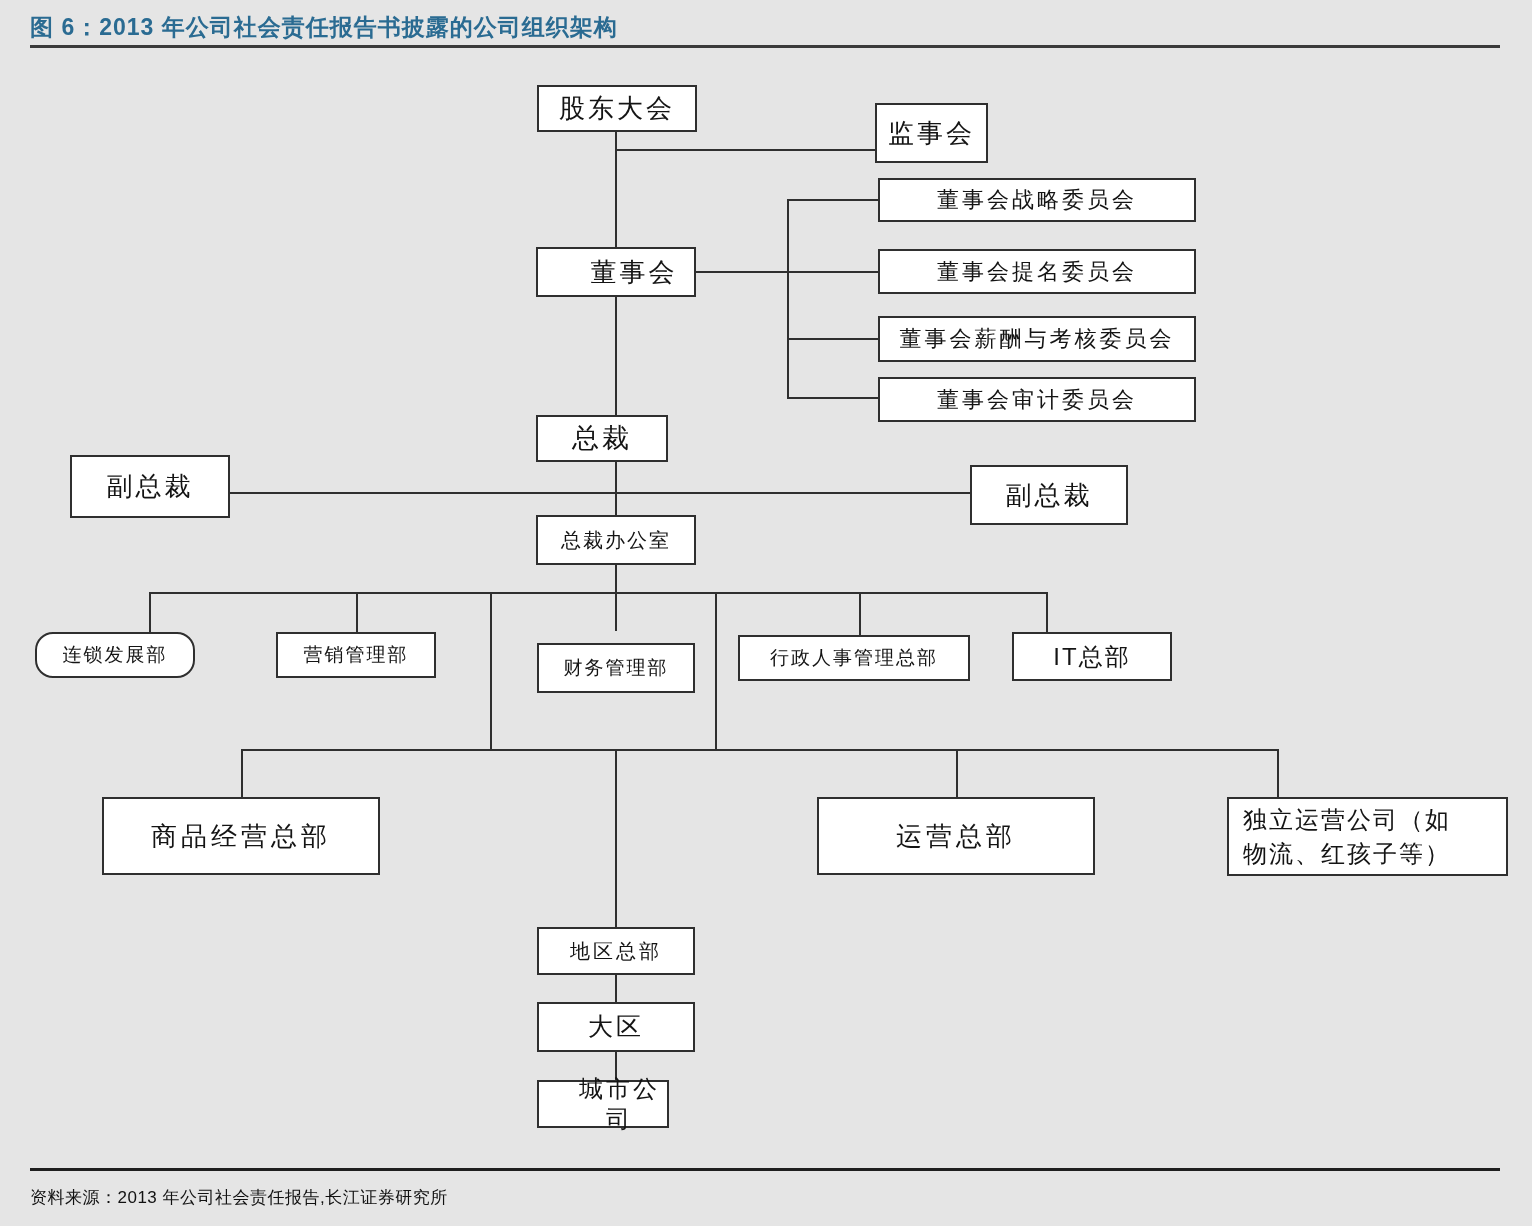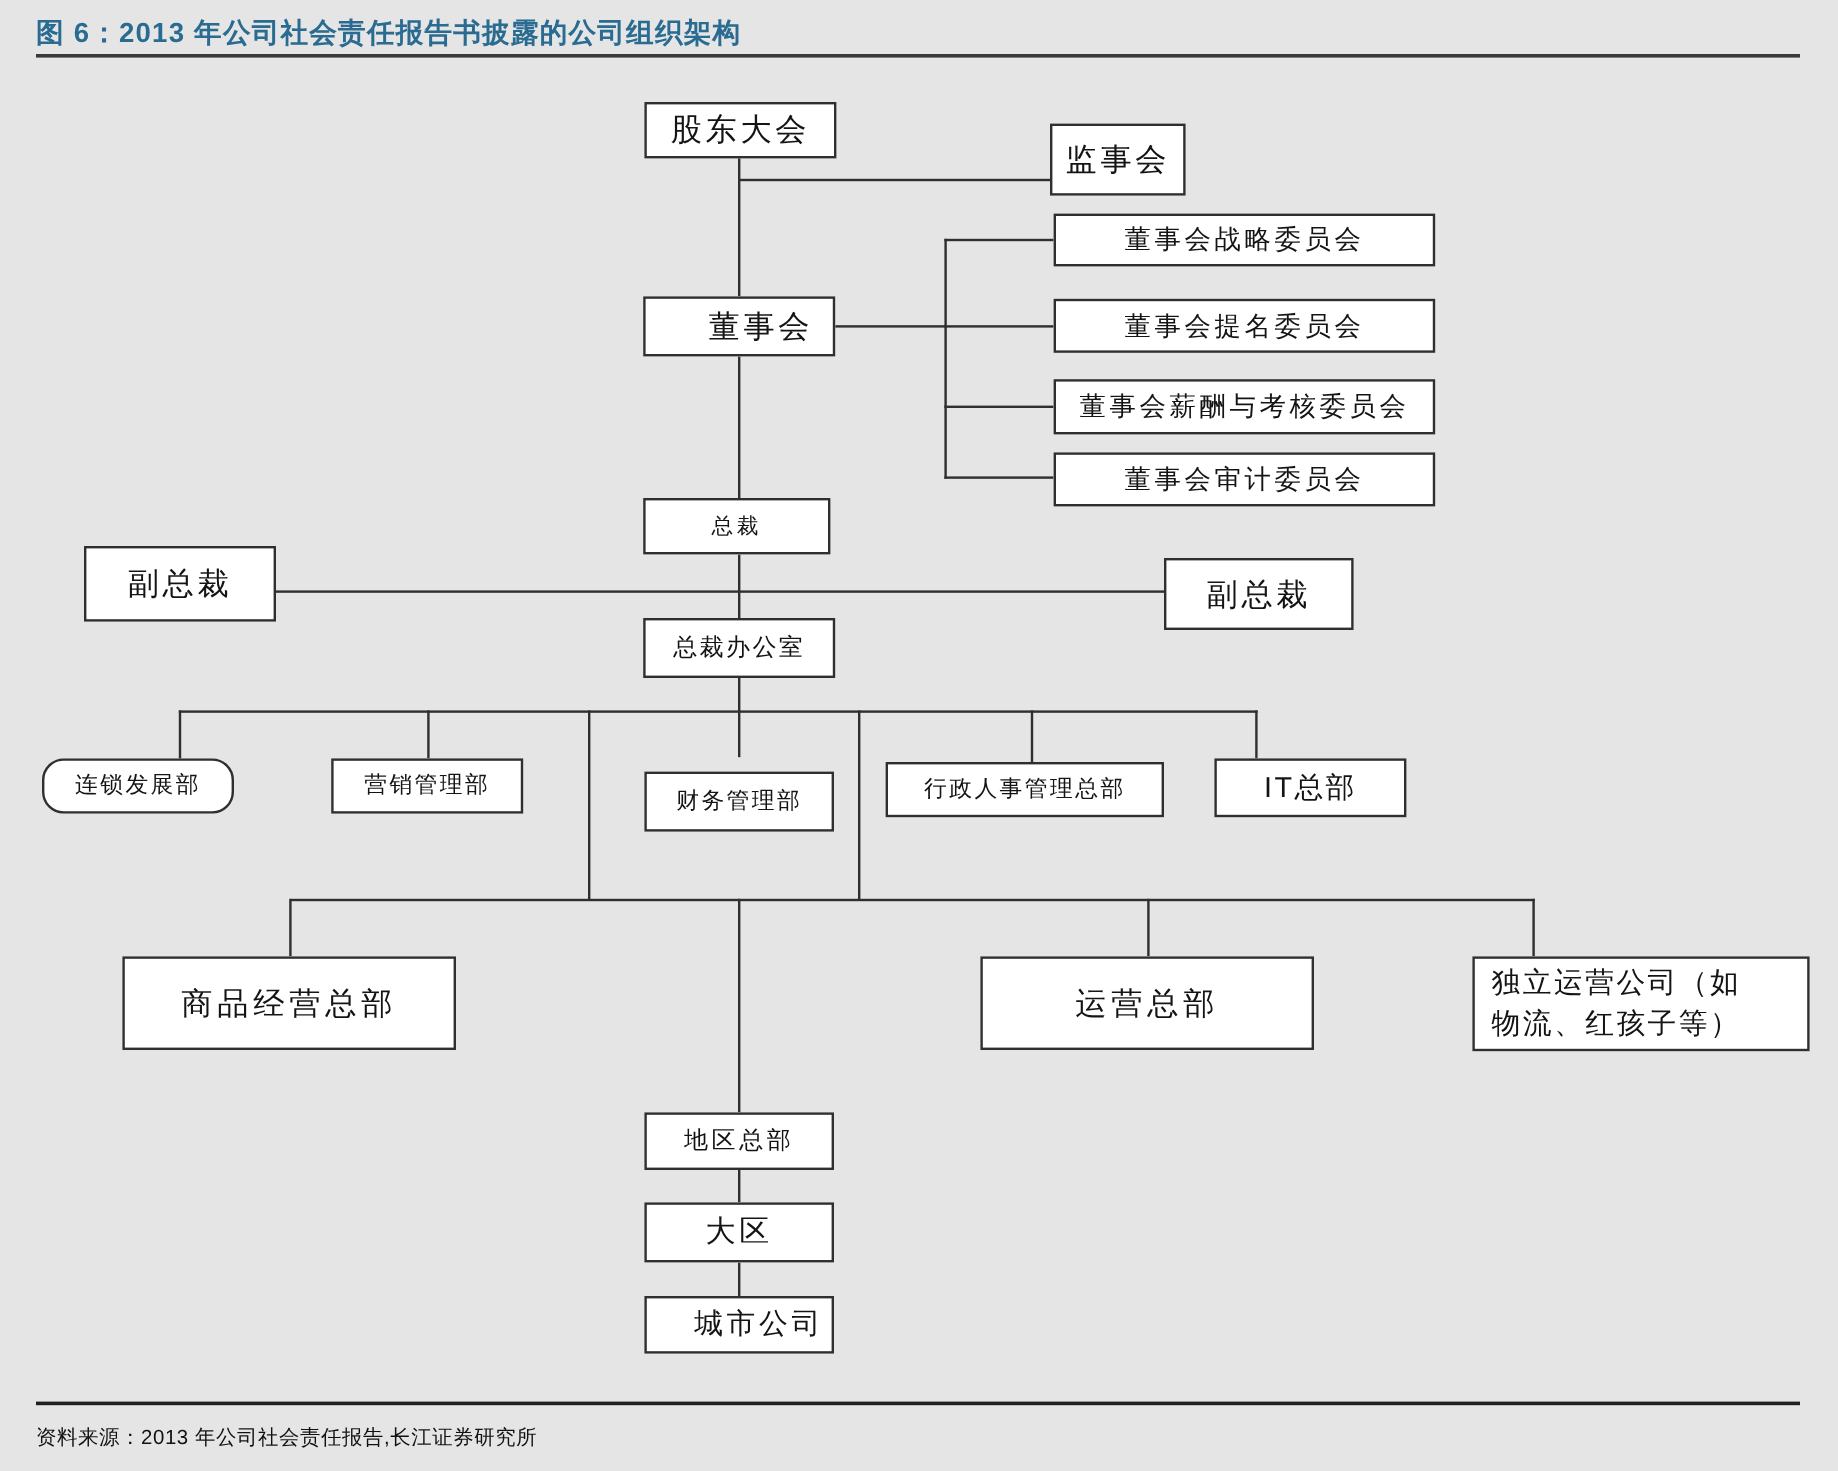--- a/index.html
+++ b/index.html
@@ -25,39 +25,39 @@
   .h{position:absolute;height:2px;background:#2f2f2f;}
   .v{position:absolute;width:2px;background:#2f2f2f;}
 
   #n-shareholders{left:537px;top:85px;width:160px;height:47px;font-size:26px;}
   #n-supervisory{left:875px;top:103px;width:113px;height:60px;font-size:26px;}
   #n-board{left:536px;top:247px;width:160px;height:50px;font-size:26px;padding-left:36px;}
   #n-c-strategy{left:878px;top:178px;width:318px;height:44px;font-size:22px;}
   #n-c-nomination{left:878px;top:249px;width:318px;height:45px;font-size:22px;}
   #n-c-compensation{left:878px;top:316px;width:318px;height:46px;font-size:22px;}
   #n-c-audit{left:878px;top:377px;width:318px;height:45px;font-size:22px;}
-  #n-president{left:536px;top:415px;width:156px;height:47px;font-size:18px;}
+  #n-president{left:536px;top:415px;width:132px;height:47px;font-size:27px;}
   #n-vp-left{left:70px;top:455px;width:160px;height:63px;font-size:26px;}
   #n-vp-right{left:970px;top:465px;width:158px;height:60px;font-size:26px;}
   #n-office{left:536px;top:515px;width:160px;height:50px;font-size:20px;letter-spacing:2px;}
   #n-chain{left:35px;top:632px;width:160px;height:46px;font-size:19px;letter-spacing:2px;border-radius:18px;}
   #n-marketing{left:276px;top:632px;width:160px;height:46px;font-size:19px;letter-spacing:2px;}
   #n-finance{left:537px;top:631px;width:158px;height:50px;font-size:19px;letter-spacing:2px;margin-top:12px;}
   #n-hr{left:738px;top:635px;width:232px;height:46px;font-size:19px;letter-spacing:2px;}
   #n-it{left:1012px;top:632px;width:160px;height:49px;font-size:24px;letter-spacing:2px;}
   #n-merchandise{left:102px;top:797px;width:278px;height:78px;font-size:26px;letter-spacing:4px;}
   #n-operations{left:817px;top:797px;width:278px;height:78px;font-size:26px;letter-spacing:4px;}
   #n-independent{
     left:1227px;top:797px;width:281px;height:79px;font-size:24px;letter-spacing:2px;
     flex-direction:column;align-items:flex-start;justify-content:center;
     padding-left:14px;text-align:left;line-height:1.4;
   }
   #n-regional{left:537px;top:927px;width:158px;height:48px;font-size:20px;letter-spacing:3px;}
   #n-district{left:537px;top:1002px;width:158px;height:50px;font-size:25px;}
-  #n-city{left:537px;top:1080px;width:158px;height:48px;font-size:24px;padding-left:33px;}
+  #n-city{left:537px;top:1080px;width:132px;height:48px;font-size:24px;padding-left:33px;}
 </style>
 </head>
 <body>
 
 <div id="stage">
 
   <div class="title">图 6：2013 年公司社会责任报告书披露的公司组织架构</div>
   <div class="rule rule-top"></div>
 
   <div class="v" style="left:615px;top:131px;height:116px"></div>

